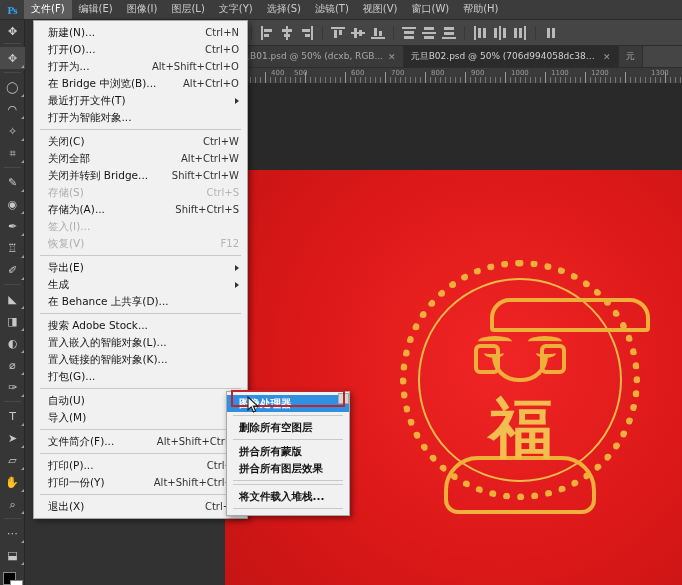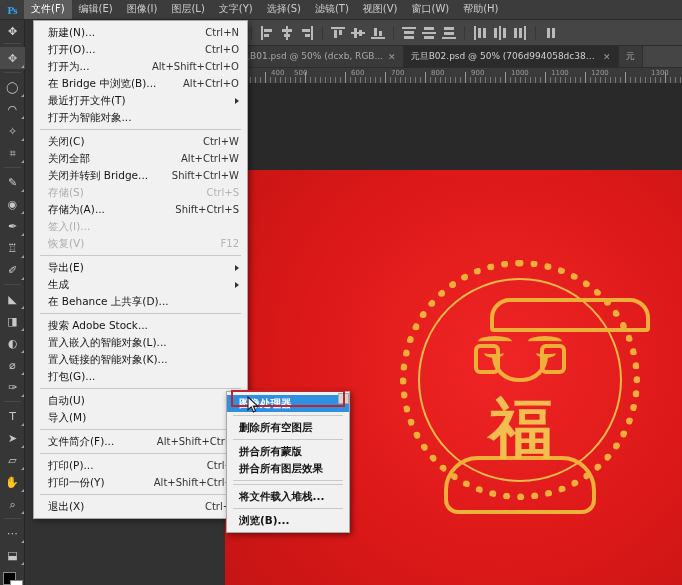--- a/index.html
+++ b/index.html
@@ -588,23 +588,20 @@
         </div>
         <div class="mrow">
           <span>拼合所有图层效果</span>
         </div>
         <div class="msep"></div>
         <div class="msep"></div>
         <div class="mrow">
           <span>将文件载入堆栈...</span>
         </div>
         <div class="msep"></div>
-        <div class="mrow">
-          <span>浏览(B)...</span>
-        </div>
       </div>
   </div>
   <div class="scrollcap"></div>
   <div class="redbox"></div>
 
   <div class="cursor">
     <svg width="13" height="18" viewBox="0 0 13 18">
       <path d="M1 1 L1 14 L4.2 10.9 L6.4 15.9 L8.6 14.9 L6.4 10.1 L10.8 10.1 Z" fill="#f5f5f5" stroke="#1a1a1a" stroke-width="1.1"></path>
     </svg>
   </div>

